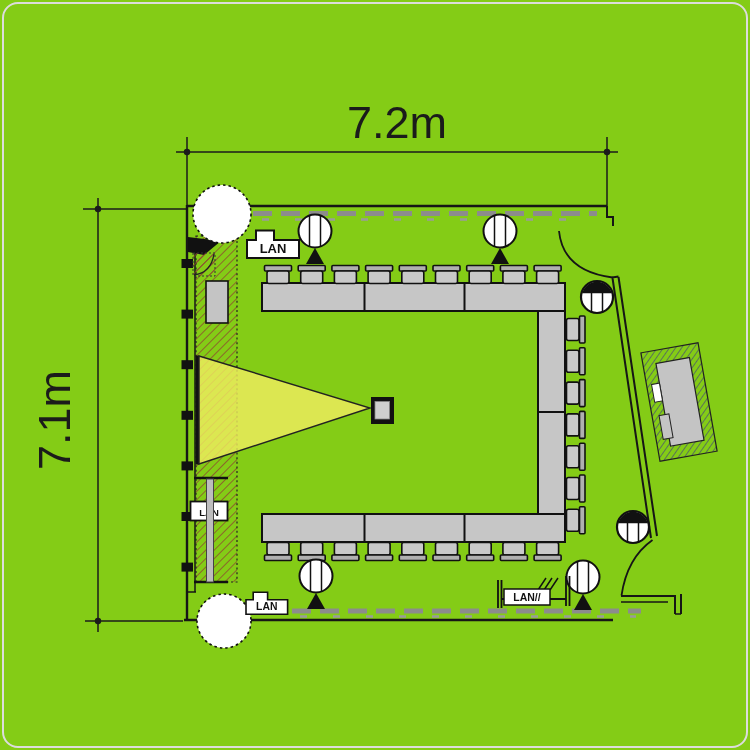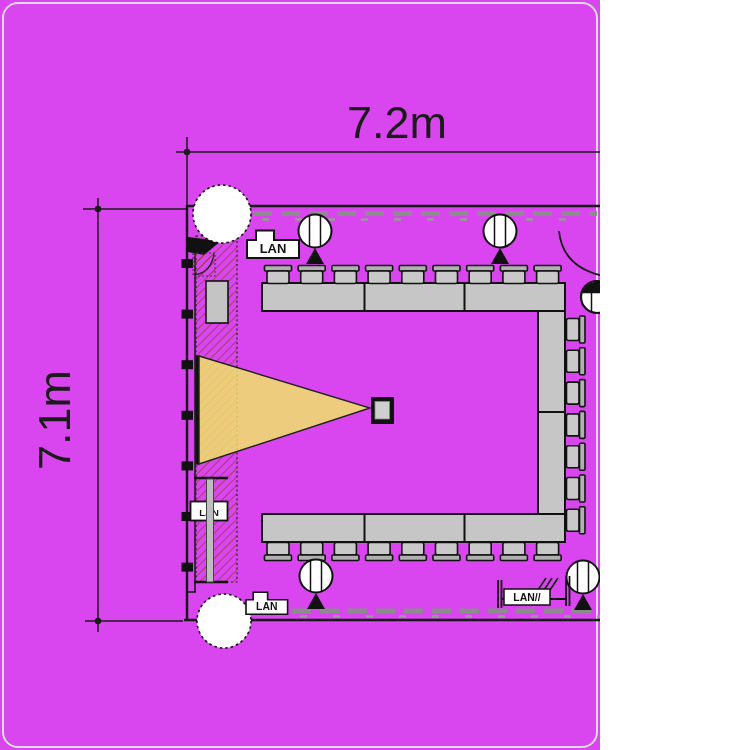--- a/index.html
+++ b/index.html
@@ -1,16 +1,16 @@
 <!DOCTYPE html>
 <html><head>
 <meta charset="utf-8">
 <style>
   html,body{margin:0;padding:0;background:#fff;}
-  .canvas{position:relative;width:600px;height:750px;background:#d946ef;overflow:hidden;}
+  .canvas{position:relative;width:750px;height:750px;background:#84cc16;overflow:hidden;}
   .frame{position:absolute;inset:2px;border:2px solid #dcdcdc;border-radius:16px;pointer-events:none;}
   svg{position:absolute;left:0;top:0;}
   text{font-family:"Liberation Sans", sans-serif;}
   .dimtext{font-size:45px;fill:#1b1b1b;}
   .lantext{font-weight:bold;fill:#111;}
 </style>
 </head>
 <body>
 
 <div class="canvas">

